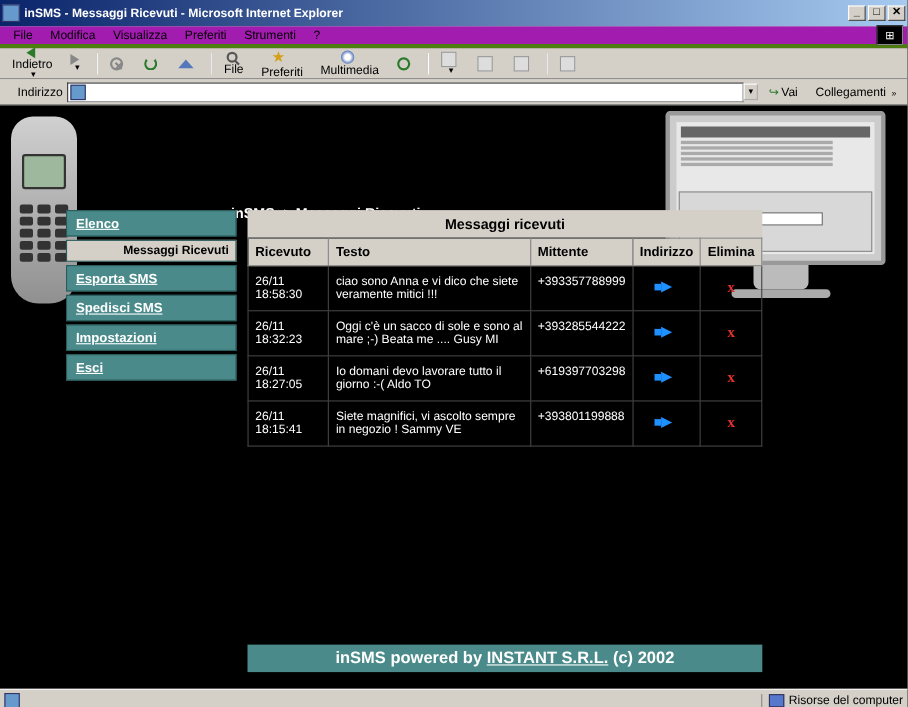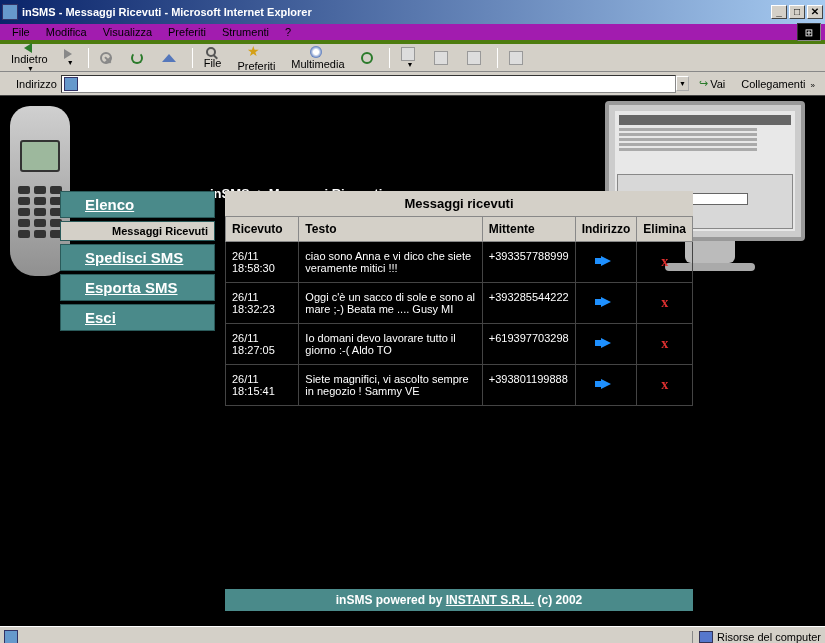--- a/index.html
+++ b/index.html
@@ -65,36 +65,36 @@
 .monitor-panel{position:absolute;bottom:2px;left:2px;right:2px;height:55px;background:#d8d8d8;border:1px solid #888;}
 .monitor-input{position:absolute;top:18px;left:20px;width:110px;height:12px;background:#fff;border:1px solid #666;}
 .monitor-stand { width:50px;height:22px;background:#bbb;margin:0 auto;border-radius:0 0 6px 6px;}
 .monitor-base { width:90px;height:8px;background:#aaa;margin:0 auto;border-radius:4px;}
 
 
 .breadcrumb { position:absolute; top:48px; left:210px; color:#fff; font-family:Verdana,sans-serif; font-weight:bold; font-size:13px;margin-top:42px; }
 
 
 .sidenav { position:absolute; left:60px; top:95px; width:155px; }
-.sidenav .nav-item { background:#4a8a8a; color:#fff; font-family:Verdana,sans-serif; font-weight:bold; font-size:15px; padding:4px 24px; margin-bottom:3px; text-decoration:underline; cursor:pointer; border:1px solid #2a5a5a;}
+.sidenav .nav-item { background:#4a8a8a; color:#fff; font-family:Verdana,sans-serif; font-weight:bold; font-size:12px; padding:4px 8px; margin-bottom:3px; text-decoration:underline; cursor:pointer; border:1px solid #2a5a5a;}
 .sidenav .nav-item.active { background:#d4d0c8; color:#000; text-align:right; font-size:11px; text-decoration:none; padding:3px 6px;}
 
 
 .main-area { position:absolute; left:225px; top:95px; width:468px; }
 .table-title { background:#d4d0c8; text-align:center; font-family:Verdana,sans-serif; font-weight:bold; font-size:13px; padding:5px; color:#000;}
 table.msg { width:100%; border-collapse:collapse; font-family:Verdana,sans-serif; }
 table.msg th { background:#d4d0c8; color:#000; font-weight:bold; font-size:12px; text-align:left; padding:5px 6px; border:1px solid #888;}
 table.msg td { color:#fff; font-size:11px; padding:8px 6px; vertical-align:top; border:1px solid #444;}
 table.msg td.center { text-align:center; vertical-align:middle;}
 .reply-icon { display:inline-block; width:0;height:0;border-top:5px solid transparent;border-bottom:5px solid transparent;border-left:10px solid #1e90ff; position:relative; cursor:pointer;}
 .reply-icon::before { content:"";position:absolute;left:-16px;top:-3px;width:6px;height:6px;background:#1e90ff;}
 .delete-icon { color:#e03030; font-weight:bold; font-size:14px; cursor:pointer; font-family:Verdana;}
 
 
-.page-footer { position:absolute; left:225px; bottom:15px; width:468px; background:#4a8a8a; color:#fff; text-align:center; font-family:Verdana,sans-serif; font-size:12px; font-weight:bold; padding:4px;}
+.page-footer { position:absolute; left:225px; bottom:15px; width:468px; background:#4a8a8a; color:#fff; text-align:center; font-family:Verdana,sans-serif; font-size:15px; font-weight:bold; padding:4px;}
 .page-footer a { color:#fff; text-decoration:underline;}
 
 
 .statusbar { background:#d4d0c8; height:20px; border-top:1px solid #fff; display:flex; align-items:center; padding:0 4px;}
 .statusbar .status-left { flex:1; display:flex; align-items:center;}
 .statusbar .status-icon { width:14px;height:14px;background:#6699cc;margin-right:4px;border:1px solid #336;}
 .statusbar .status-right { display:flex; align-items:center; border-left:1px solid #888; padding-left:6px;}
 .statusbar .comp-icon { width:14px;height:12px;background:#5577cc;margin-right:4px;border:1px solid #335;}
 </style>
 </head>
@@ -241,22 +241,23 @@
     </div>
     <div class="monitor-stand"></div>
     <div class="monitor-base"></div>
   </div>
 
   <div class="breadcrumb">inSMS -&gt; Messaggi Ricevuti</div>
 
   <div class="sidenav">
     <div class="nav-item">Elenco</div>
     <div class="nav-item active">Messaggi Ricevuti</div>
+    <div class="nav-item">Esporta SMS</div>
     <div class="nav-item">Spedisci SMS</div>
-    <div class="nav-item">Esporta SMS</div>
+    <div class="nav-item">Impostazioni</div>
     <div class="nav-item">Esci</div>
   </div>
 
   <div class="main-area">
     <div class="table-title">Messaggi ricevuti</div>
     <table class="msg">
       <thead>
         <tr>
           <th>Ricevuto</th>
           <th>Testo</th>

